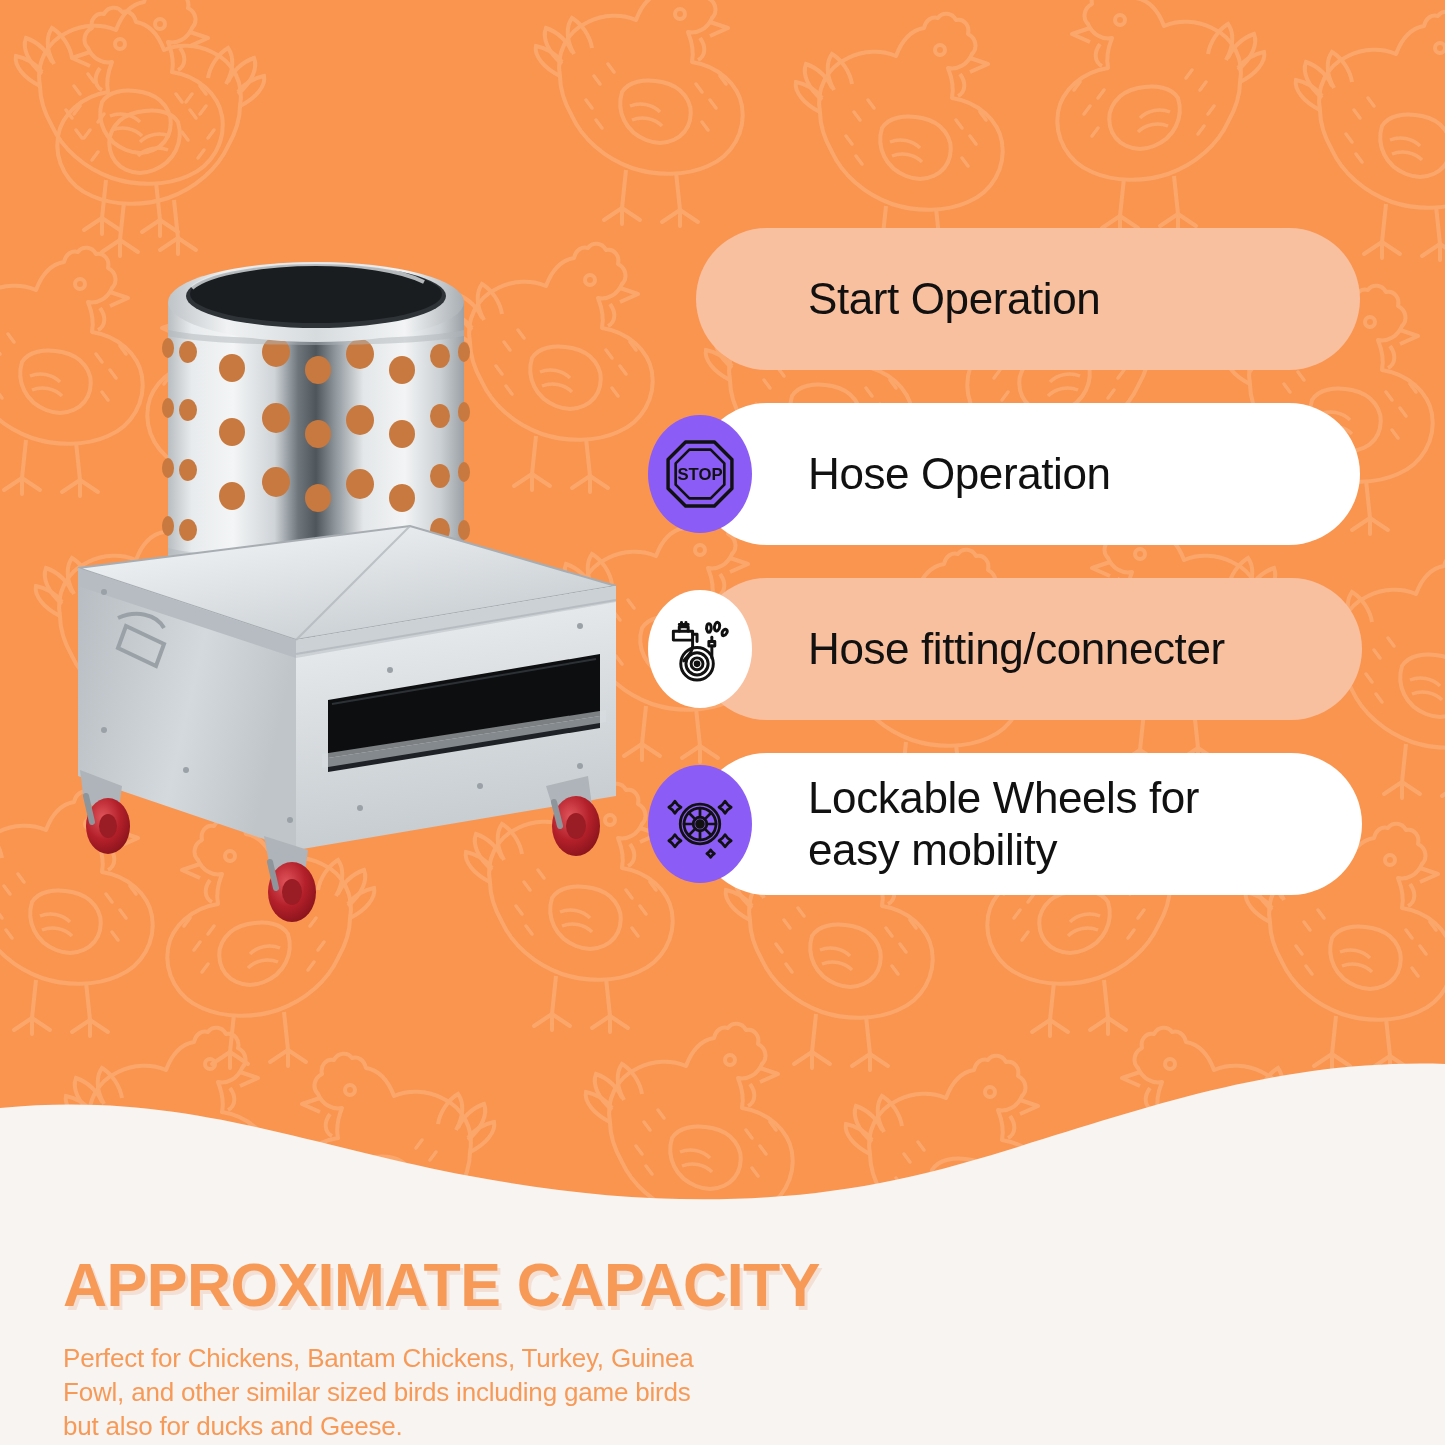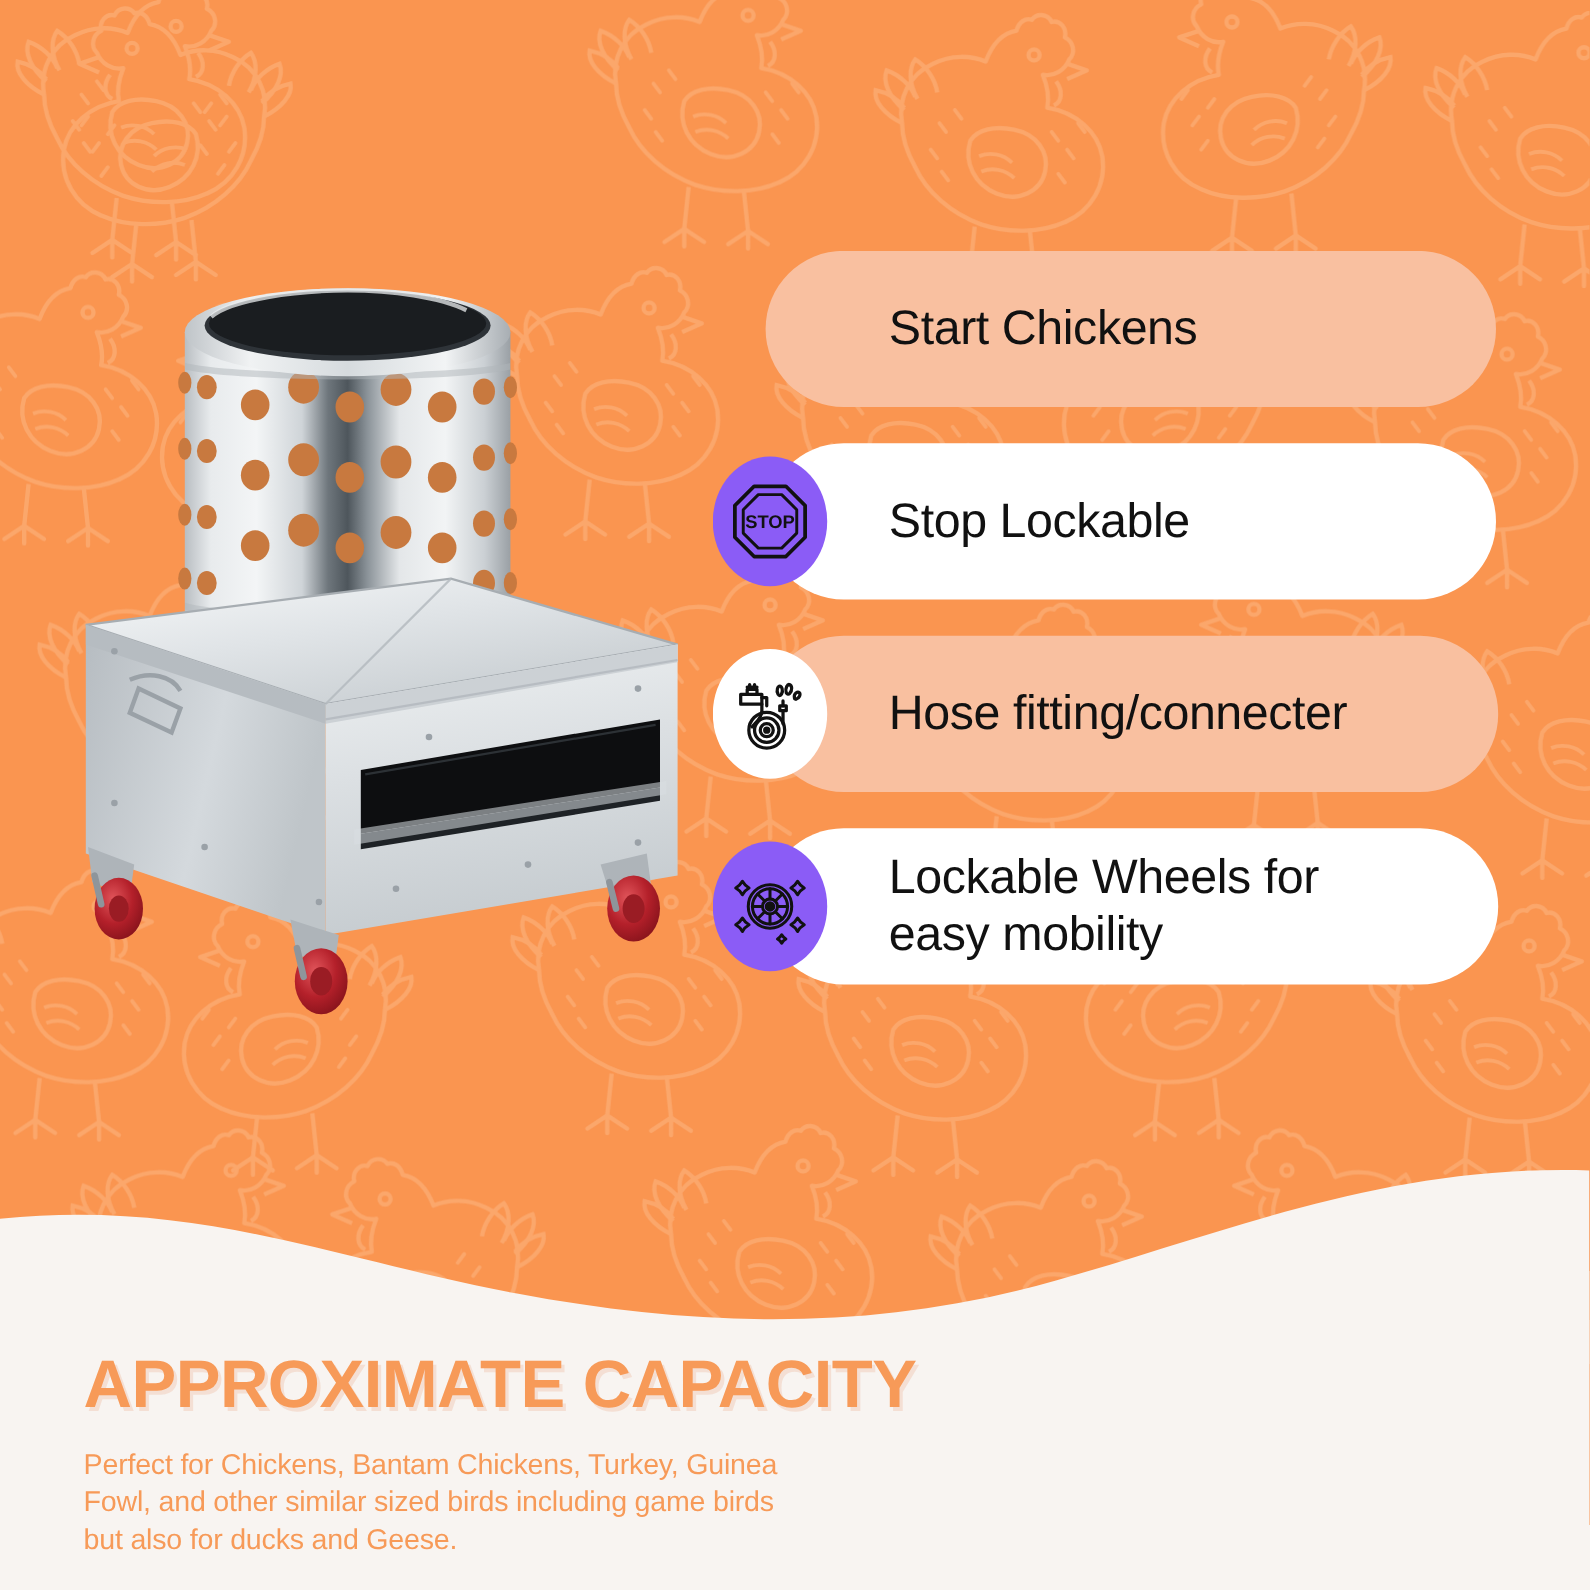--- a/index.html
+++ b/index.html
@@ -44,21 +44,21 @@
   .ficon.peach { background:#8b5cf6; }
   .flabel {
     position:absolute; left:160px; top:0; height:142px;
     display:flex; align-items:center;
     font-size:44px; font-weight:400; color:#111111;
     letter-spacing:-0.4px; line-height:1.18;
     white-space:pre-line;
   }
 
   
-  .capacity { position:absolute; left:63px; top:1228px; width:1320px;margin-left:13px; }
+  .capacity { position:absolute; left:63px; top:1255px; width:1320px; }
   .cap-title {
     font-size:61px; font-weight:bold; color:#F79A58;
     letter-spacing:-0.5px; line-height:1.0;
     text-shadow:3px 4px 0 rgba(230,150,110,0.22);
   }
   .cap-body {
     margin-top:26px;
     font-size:26px; font-weight:400; color:#F79A58;
     line-height:1.30; letter-spacing:-0.2px;
     white-space:pre-line;
@@ -334,33 +334,33 @@
         <ellipse cx="516" cy="596" rx="10" ry="13" fill="#9A1C24"></ellipse>
         <path d="M494 572 L500 596" stroke="#8E959B" stroke-width="6" fill="none" stroke-linecap="round"></path>
       </g>
     </g>
   </svg>
 
   <div class="features">
 
     <div class="frow" style="top:0px; width:712px;">
       <div class="fpill peach" style="width:664px;"></div>
-      <div class="flabel">Start Chickens</div>
+      <div class="flabel">Start Operation</div>
     </div>
 
     <div class="frow" style="top:175px; width:712px;">
       <div class="fpill white" style="width:664px;"></div>
       <div class="ficon peach">
         <svg width="76" height="76" viewBox="0 0 100 100">
           <polygon points="31,8 69,8 92,31 92,69 69,92 31,92 8,69 8,31" fill="none" stroke="#111" stroke-width="4.5" stroke-linejoin="round"></polygon>
           <polygon points="36,18 64,18 82,36 82,64 64,82 36,82 18,64 18,36" fill="none" stroke="#111" stroke-width="3.5" stroke-linejoin="round"></polygon>
           <text x="50" y="58" text-anchor="middle" font-family="'Liberation Sans', sans-serif" font-size="22" font-weight="bold" fill="#111">STOP</text>
         </svg>
       </div>
-      <div class="flabel">Stop Lockable</div>
+      <div class="flabel">Hose Operation</div>
     </div>
 
     <div class="frow" style="top:350px; width:714px;">
       <div class="fpill peach" style="width:666px;"></div>
       <div class="ficon white">
         <svg width="74" height="74" viewBox="0 0 100 100">
           <g fill="none" stroke="#111" stroke-width="4" stroke-linecap="round" stroke-linejoin="round">
 
             <rect x="14" y="26" width="26" height="12"></rect>
             <path d="M22 26 L22 20 L34 20 L34 26"></path>

